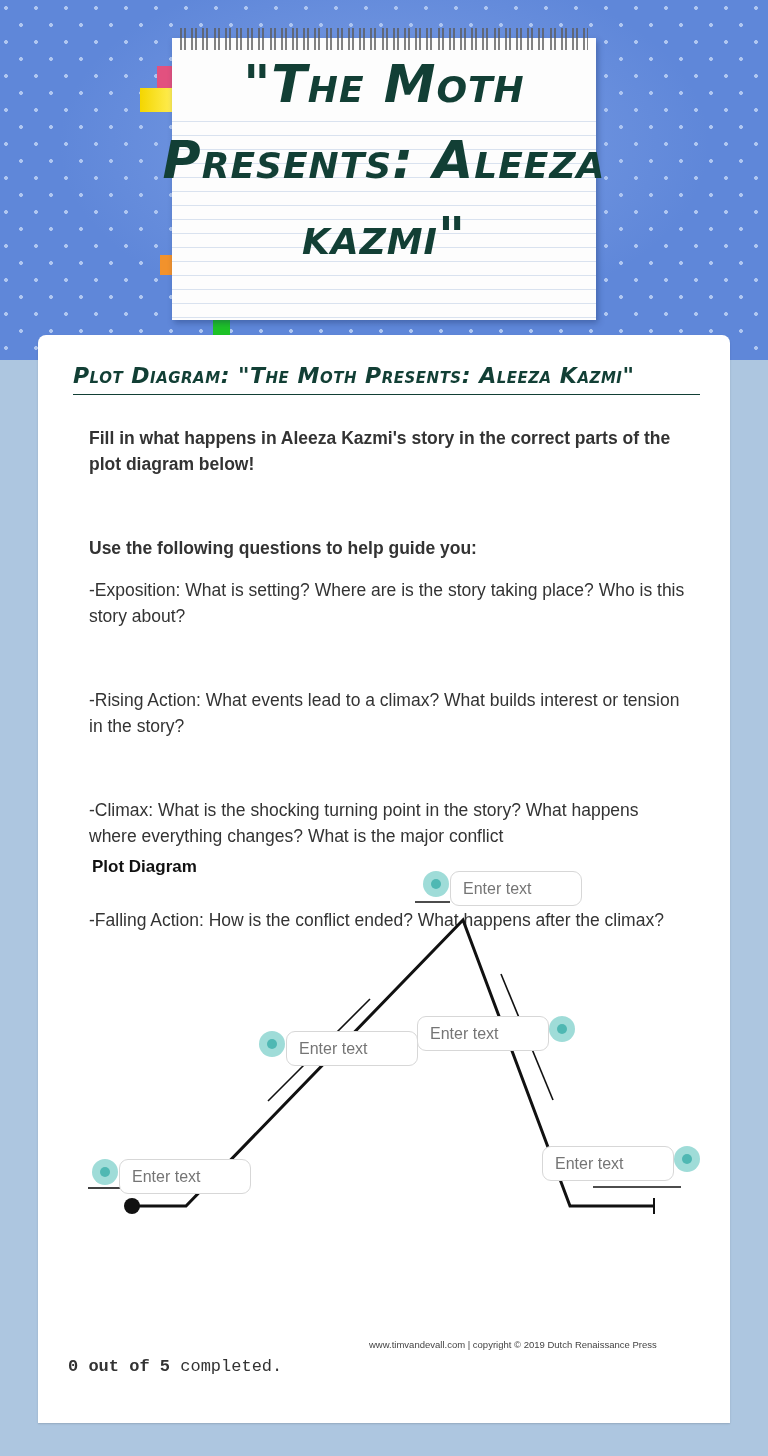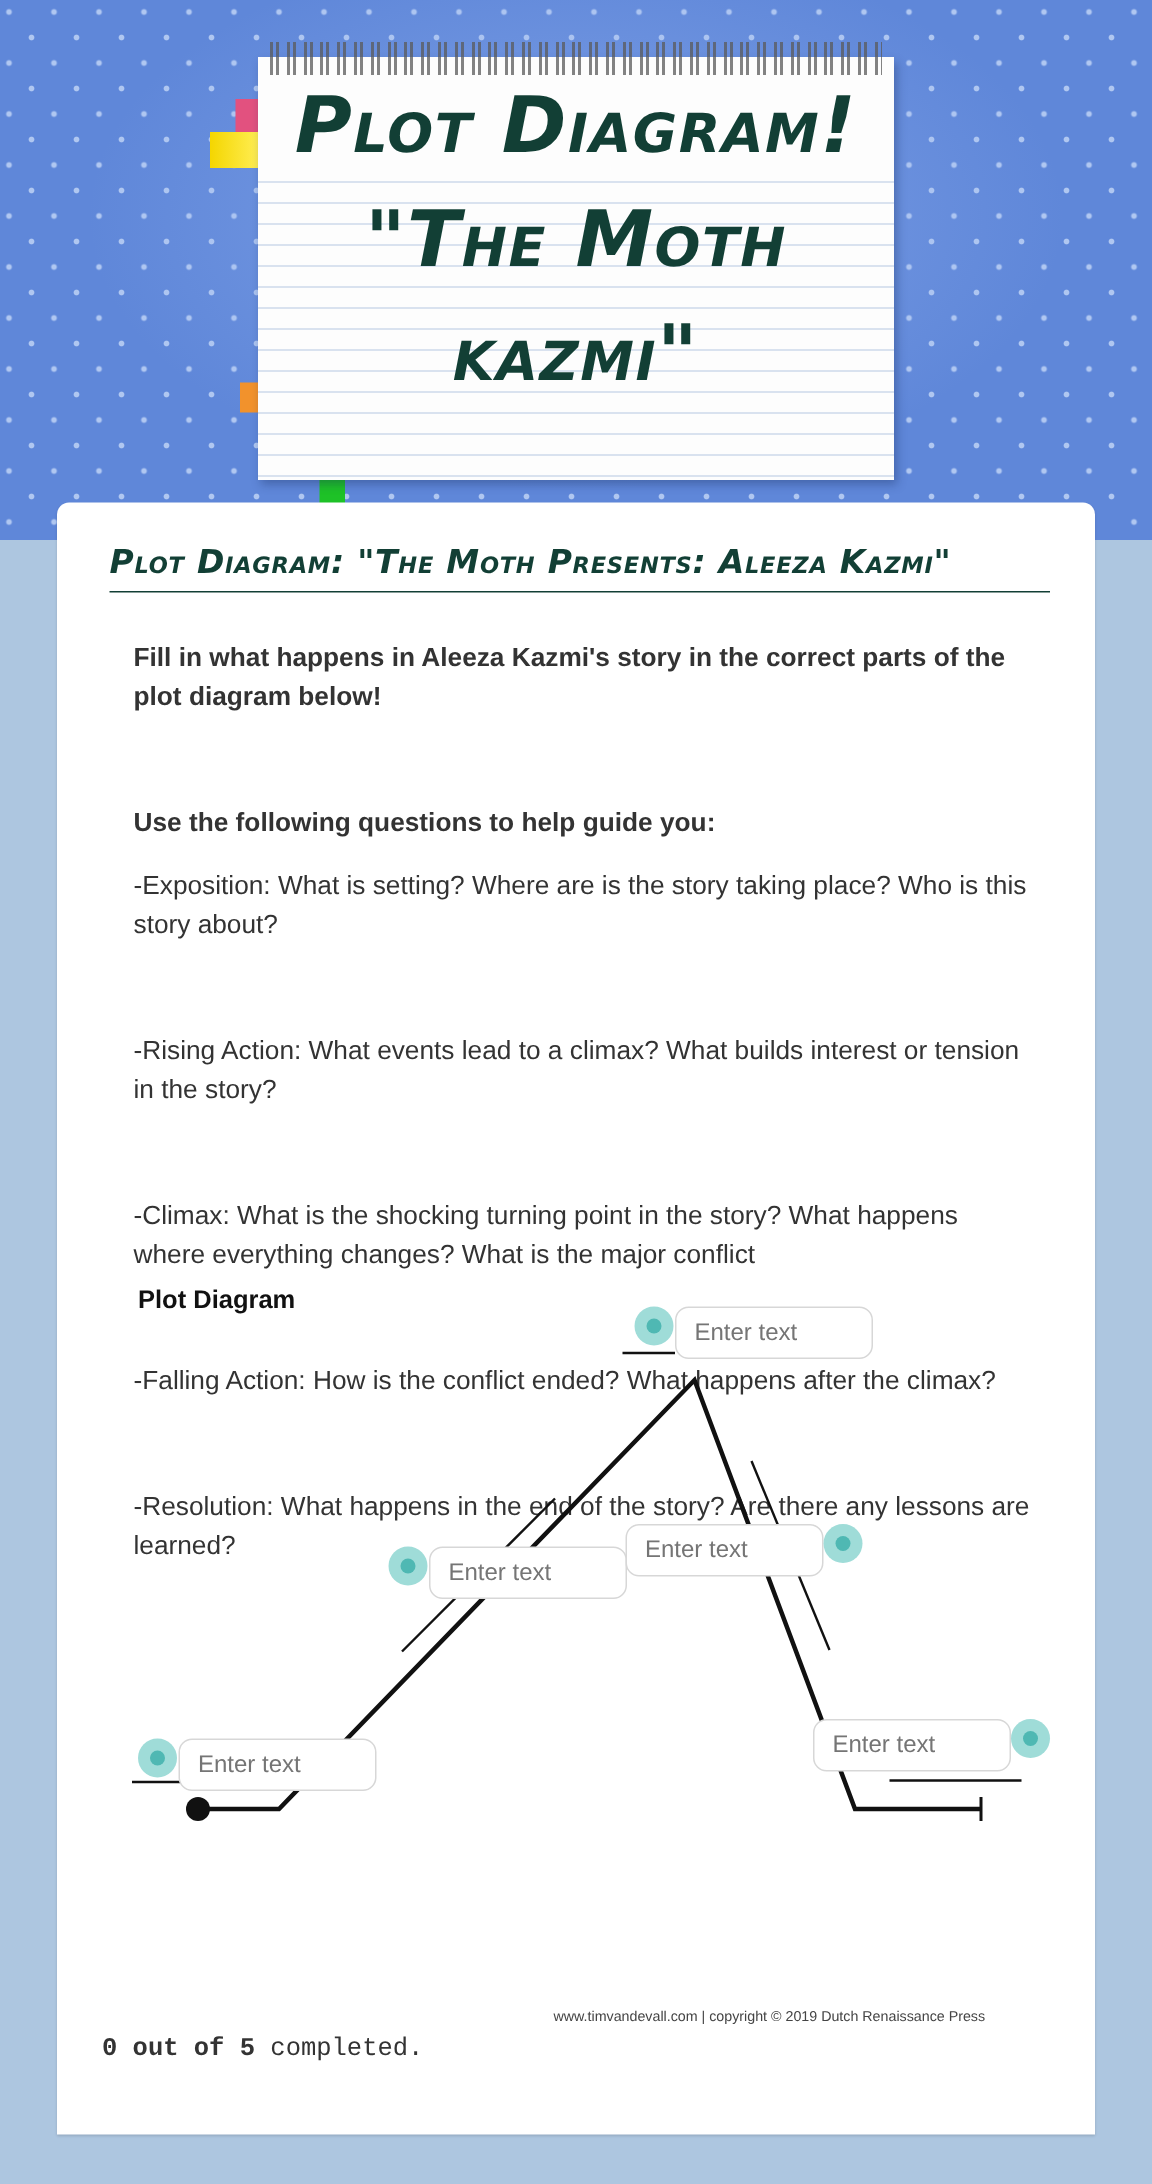--- a/index.html
+++ b/index.html
@@ -105,42 +105,41 @@
 <body>
 
 <div class="banner">
   <div class="tab tab-pink"></div>
   <div class="tab tab-yellow"></div>
   <div class="tab tab-orange"></div>
   <div class="tab tab-green"></div>
   <div class="notebook"></div>
   <div class="spiral"></div>
   <div class="banner-title">
-    <div>Plot Diagram!</div>
     <div>"The Moth</div>
+    <div>Presents: Aleeza</div>
     <div>kazmi"</div>
   </div>
 </div>
 
 <div class="card">
   <div class="card-title">Plot Diagram: "The Moth Presents: Aleeza Kazmi"</div>
 
   <div class="instructions">
     <p class="bold">Fill in what happens in Aleeza Kazmi's story in the correct parts of the plot diagram below!</p>
     <div class="gap"></div>
     <p class="bold">Use the following questions to help guide you:</p>
     <p>-Exposition: What is setting? Where are is the story taking place? Who is this story about?</p>
     <div class="gap"></div>
     <p>-Rising Action: What events lead to a climax? What builds interest or tension in the story?</p>
     <div class="gap"></div>
     <p>-Climax: What is the shocking turning point in the story? What happens where everything changes? What is the major conflict</p>
     <div class="gap"></div>
     <p>-Falling Action: How is the conflict ended? What happens after the climax?</p>
     <div class="gap"></div>
-    <p>-Resolution:  What happens in the end of the story? Are there any lessons are learned?</p>
   </div>
 
   <div class="diagram">
     <svg width="692" height="480" viewBox="0 0 692 480">
       <g stroke="#111" fill="none" stroke-linecap="butt">
 
         <polyline points="94,359 148,359 425,73 532,359 616,359" stroke-width="3"></polyline>
         <line x1="616" y1="351" x2="616" y2="367" stroke-width="2"></line>
 
         <line x1="50" y1="341" x2="82" y2="341" stroke-width="1.6"></line>

